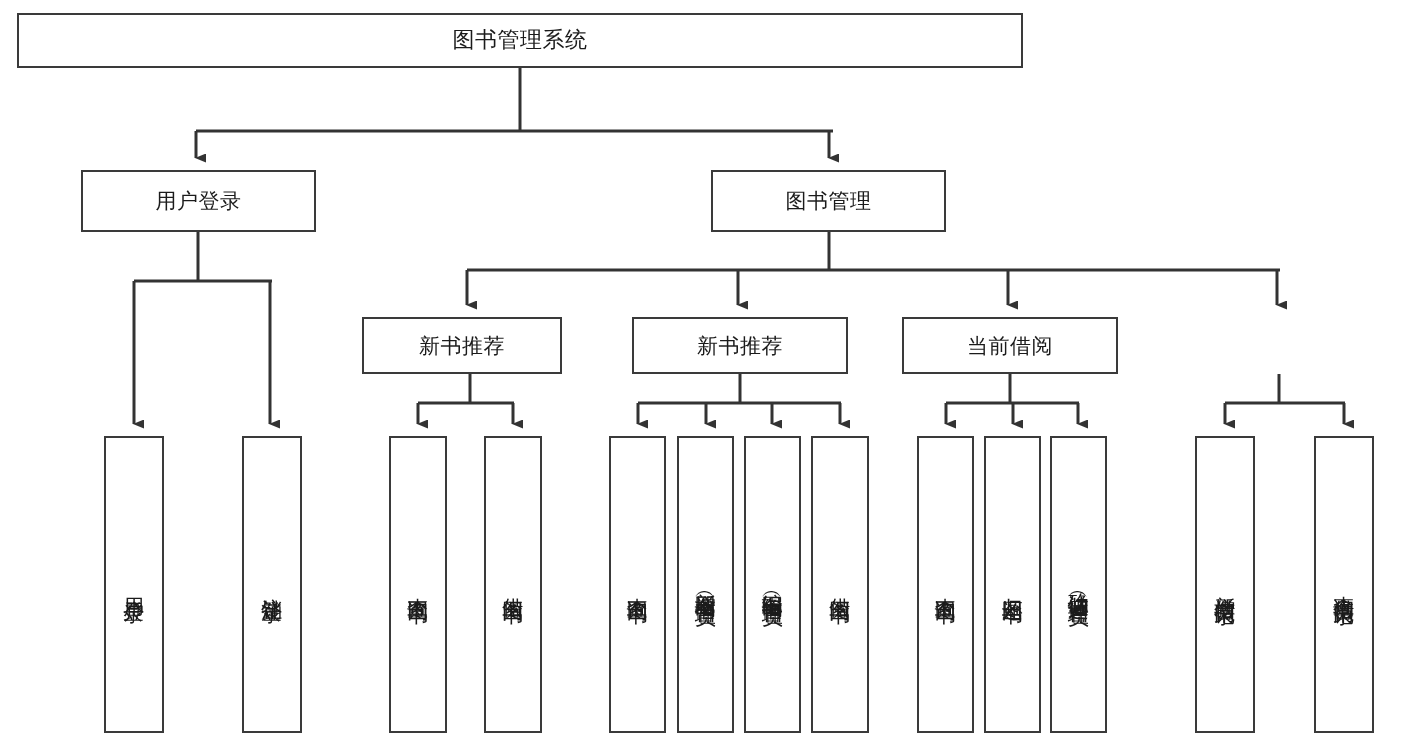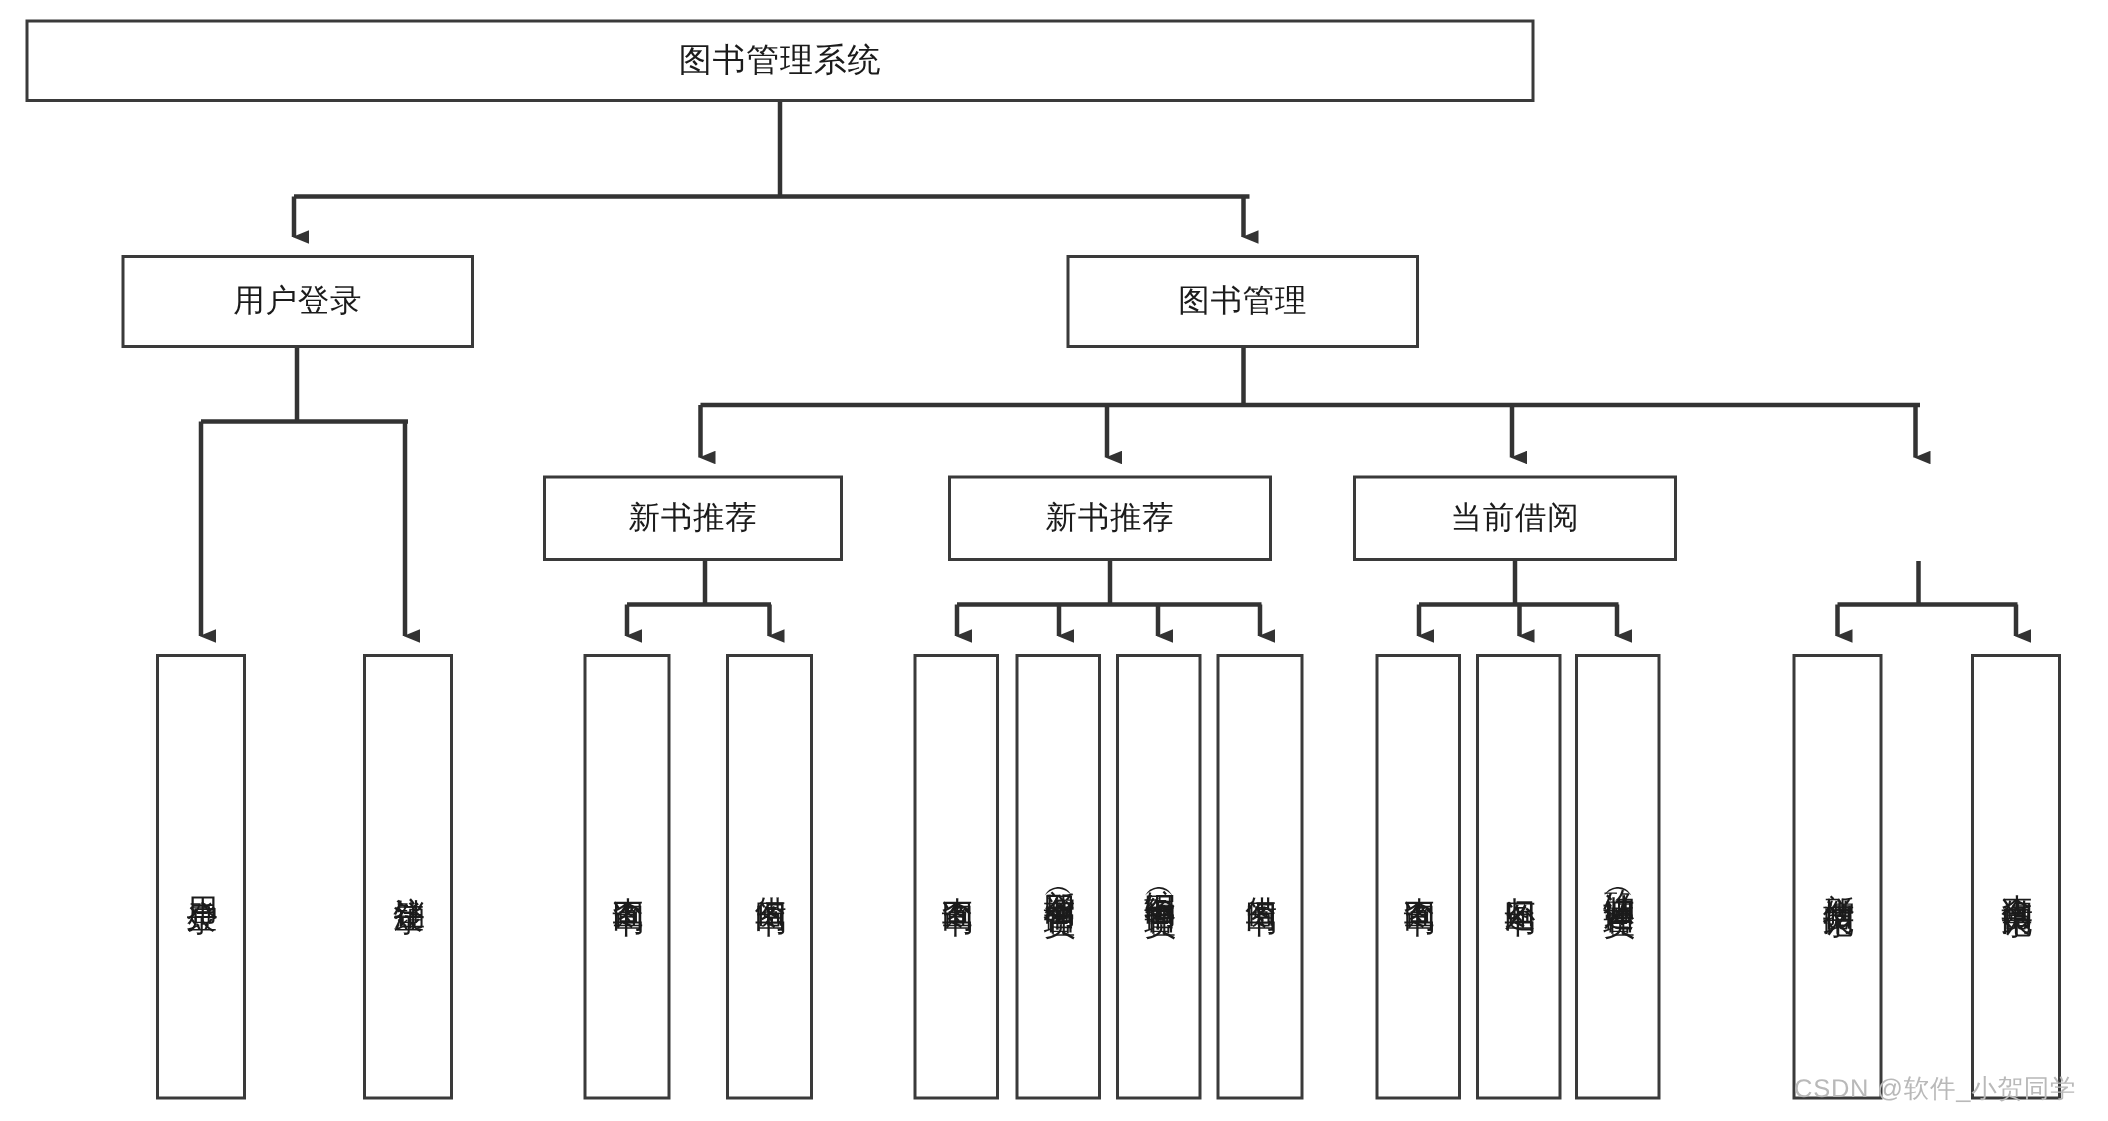--- a/index.html
+++ b/index.html
@@ -169,15 +169,14 @@
     <span class="vlabel">确认归还（管理员）</span>
   </div>
 
   <div class="node node-v" style="left:1195px; top:436px; width:60px; height:297px;">
     <span class="vlabel">新增借阅记录</span>
   </div>
   <div class="node node-v" style="left:1314px; top:436px; width:60px; height:297px;">
     <span class="vlabel">查询借阅记录</span>
   </div>
 
-  <div class="watermark">CSDN @软件_小贺同学</div>
 
 </div>
 
 </body></html>

